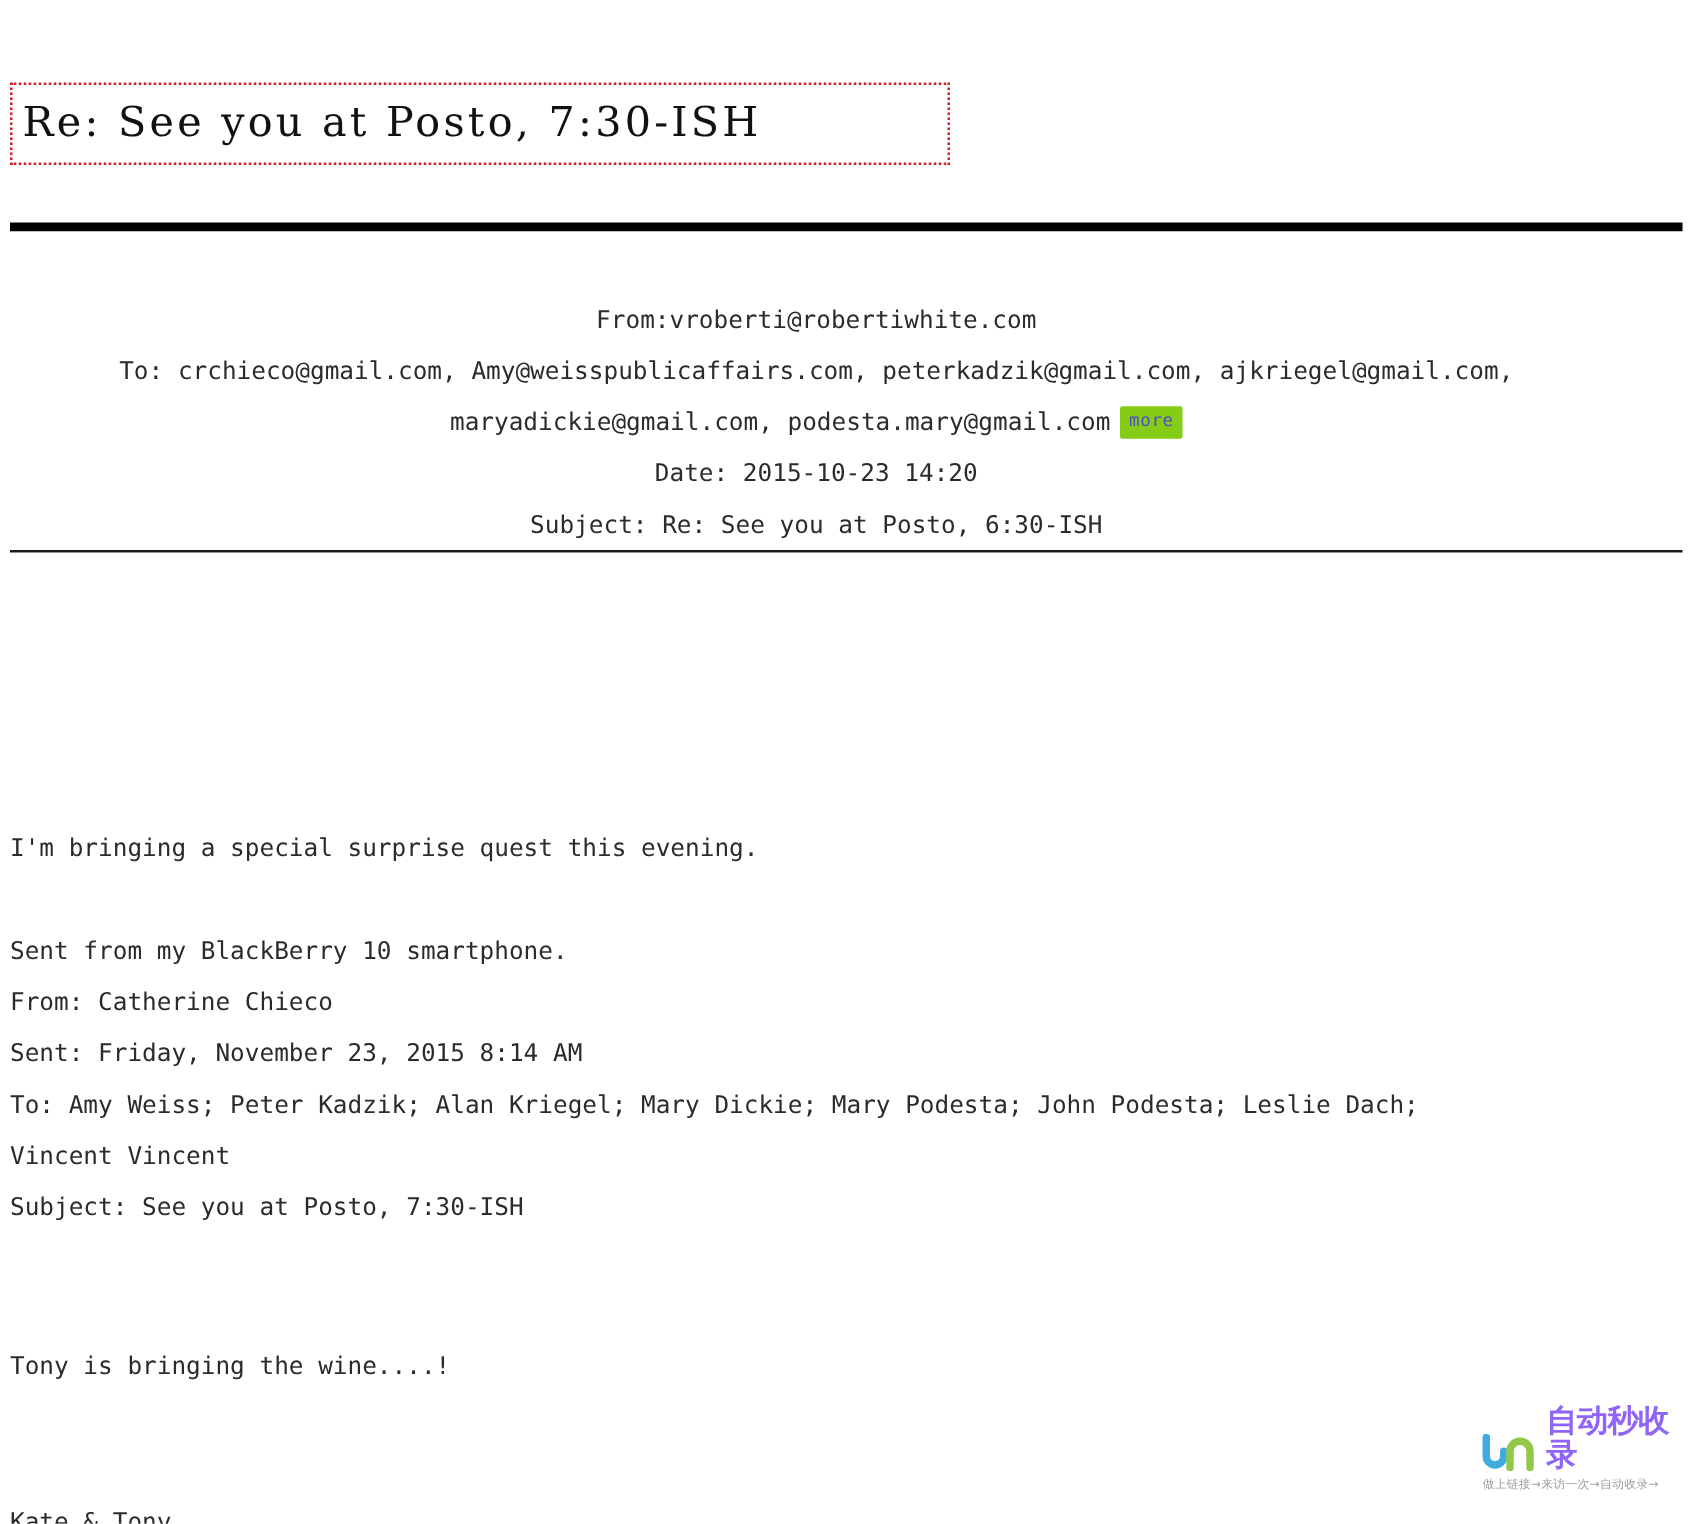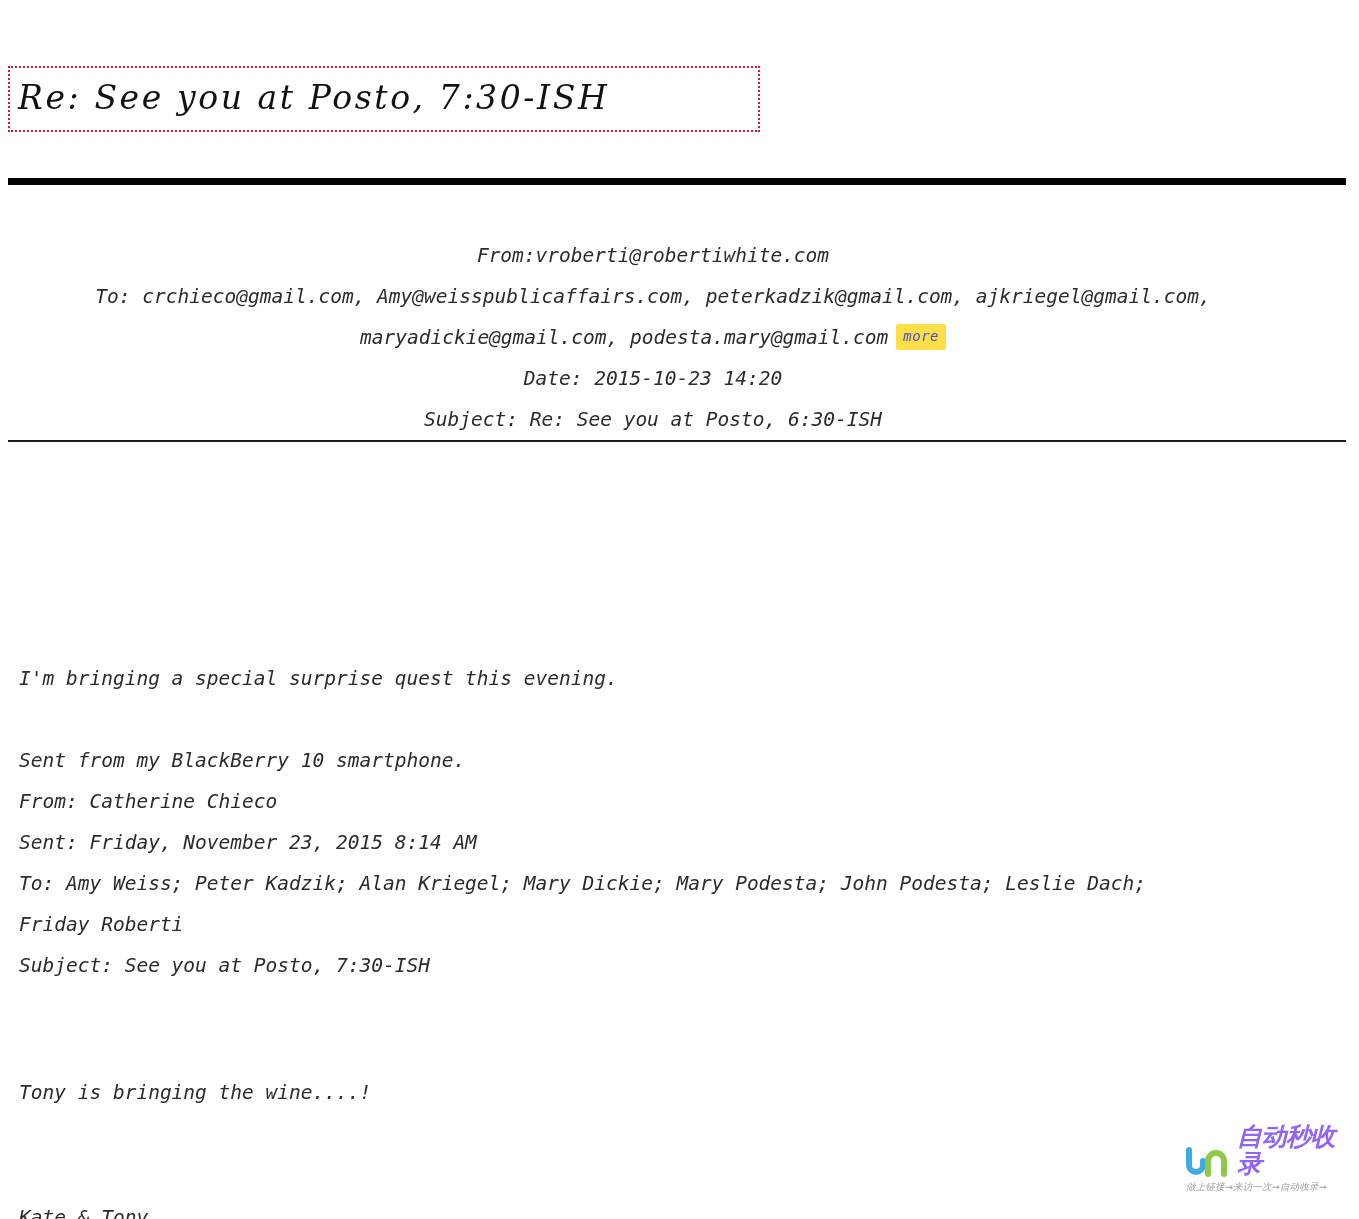--- a/index.html
+++ b/index.html
@@ -16,21 +16,20 @@
     font-family: "DejaVu Sans Mono", "Liberation Mono", monospace;
     color: #1a1a1a;
     -webkit-font-smoothing: antialiased;
   }
 
   .page {
     position: relative;
     width: 1359px;
     height: 1219px;
     box-sizing: border-box;
-    font-style: italic;
   }
 
   
   .title-wrap {
     position: absolute;
     left: 8px;
     top: 66px;
     width: 752px;
     box-sizing: border-box;
     border: 2px dotted #d2202a;
@@ -69,21 +68,21 @@
     line-height: 41px;
     color: #2b2b2b;
     white-space: nowrap;
     letter-spacing: 0px;
   }
   .hdr-line.wrapline {
     white-space: normal;
   }
   .more-badge {
     display: inline-block;
-    background: #fde047;
+    background: #84cc16;
     color: #4c4cc8;
     font-family: "DejaVu Sans Mono", "Liberation Mono", monospace;
     font-size: 14px;
     line-height: 15px;
     padding: 5px 7px 6px 7px;
     border-radius: 2px;
     vertical-align: 3px;
     margin-left: 8px;
     letter-spacing: 0.5px;
   }
@@ -105,21 +104,20 @@
     top: 658px;
     width: 1300px;
   }
   .body-line {
     font-family: "DejaVu Sans Mono", "Liberation Mono", monospace;
     font-size: 19.5px;
     line-height: 41px;
     color: #2b2b2b;
     white-space: nowrap;
     min-height: 41px;
-    margin-left: 11px;
   }
   .body-line.blank {
     height: 41px;
   }
   .body-line.gap-big {
     height: 84px;
   }
 
   .sig-block {
     position: absolute;
@@ -188,21 +186,21 @@
 
   <div class="thin-rule"></div>
 
   <div class="body-block">
     <div class="body-line">I'm bringing a special surprise quest this evening.</div>
     <div class="body-line blank"></div>
     <div class="body-line">Sent from my BlackBerry 10 smartphone.</div>
     <div class="body-line">From: Catherine Chieco</div>
     <div class="body-line">Sent: Friday, November 23, 2015 8:14 AM</div>
     <div class="body-line">To: Amy Weiss; Peter Kadzik; Alan Kriegel; Mary Dickie; Mary Podesta; John Podesta; Leslie Dach;</div>
-    <div class="body-line">Friday Roberti</div>
+    <div class="body-line">Vincent Vincent</div>
     <div class="body-line">Subject: See you at Posto, 7:30-ISH</div>
   </div>
 
   <div class="sig-block">
     <div class="body-line">Tony is bringing the wine....!</div>
     <div class="body-line gap-big"></div>
     <div class="body-line">Kate &amp; Tony</div>
   </div>
 
   <div class="watermark">

